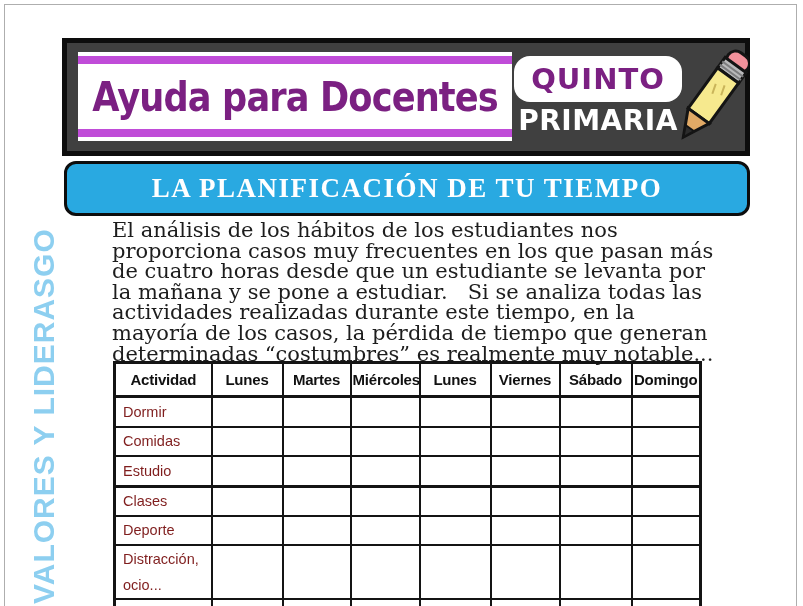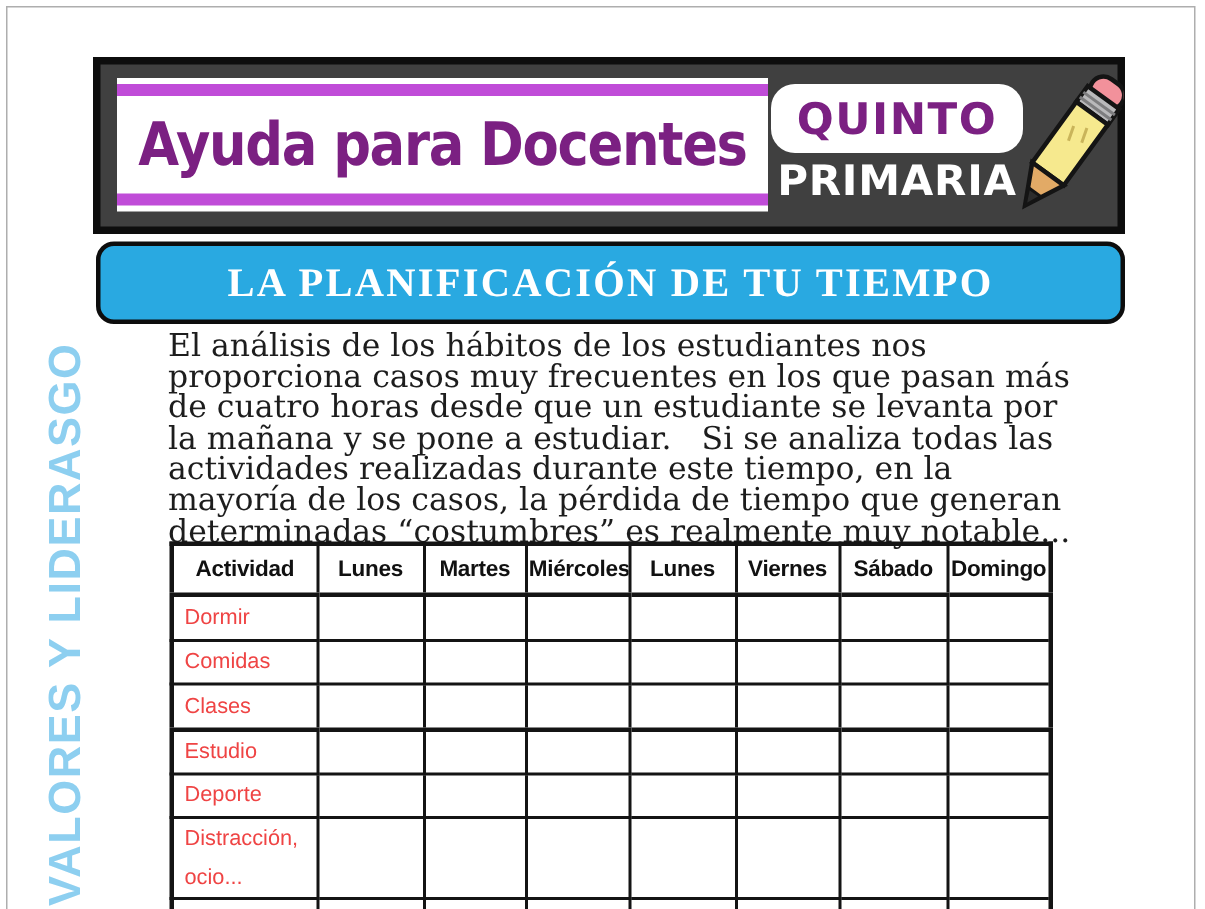--- a/index.html
+++ b/index.html
@@ -126,21 +126,21 @@
     font-family: "Liberation Sans", sans-serif;
     font-weight: bold; font-size: 15px; color: #111111;
     letter-spacing: -0.2px;
     text-align: center; vertical-align: middle;
     border-bottom: 3px solid #141414;
     overflow: hidden;
     margin-top: 36px;
   }
   table.schedule tbody td {
     font-family: "Liberation Sans", sans-serif;
-    font-size: 14.5px; color: #ef4444;
+    font-size: 14.5px; color: #7f1d1d;
     text-align: left; vertical-align: middle;
     padding: 0 0 0 7px;
     white-space: pre-line; line-height: 26px;
     overflow: hidden;
   }
   tbody tr { height: 29px; }
   tbody tr:nth-child(1) { height: 30px; }
   tbody tr:nth-child(3) { height: 31px; }
   tbody tr:nth-child(3) td { border-bottom: 3px solid #141414; }
   tbody tr:nth-child(6) { height: 54px; padding-left: 47px; }
@@ -224,31 +224,31 @@
           <td>Comidas</td>
           <td></td>
           <td></td>
           <td></td>
           <td></td>
           <td></td>
           <td></td>
           <td></td>
         </tr>
         <tr>
+          <td>Estudio</td>
+          <td></td>
+          <td></td>
+          <td></td>
+          <td></td>
+          <td></td>
+          <td></td>
+          <td></td>
+        </tr>
+        <tr>
           <td>Clases</td>
-          <td></td>
-          <td></td>
-          <td></td>
-          <td></td>
-          <td></td>
-          <td></td>
-          <td></td>
-        </tr>
-        <tr>
-          <td>Estudio</td>
           <td></td>
           <td></td>
           <td></td>
           <td></td>
           <td></td>
           <td></td>
           <td></td>
         </tr>
         <tr>
           <td>Deporte</td>

